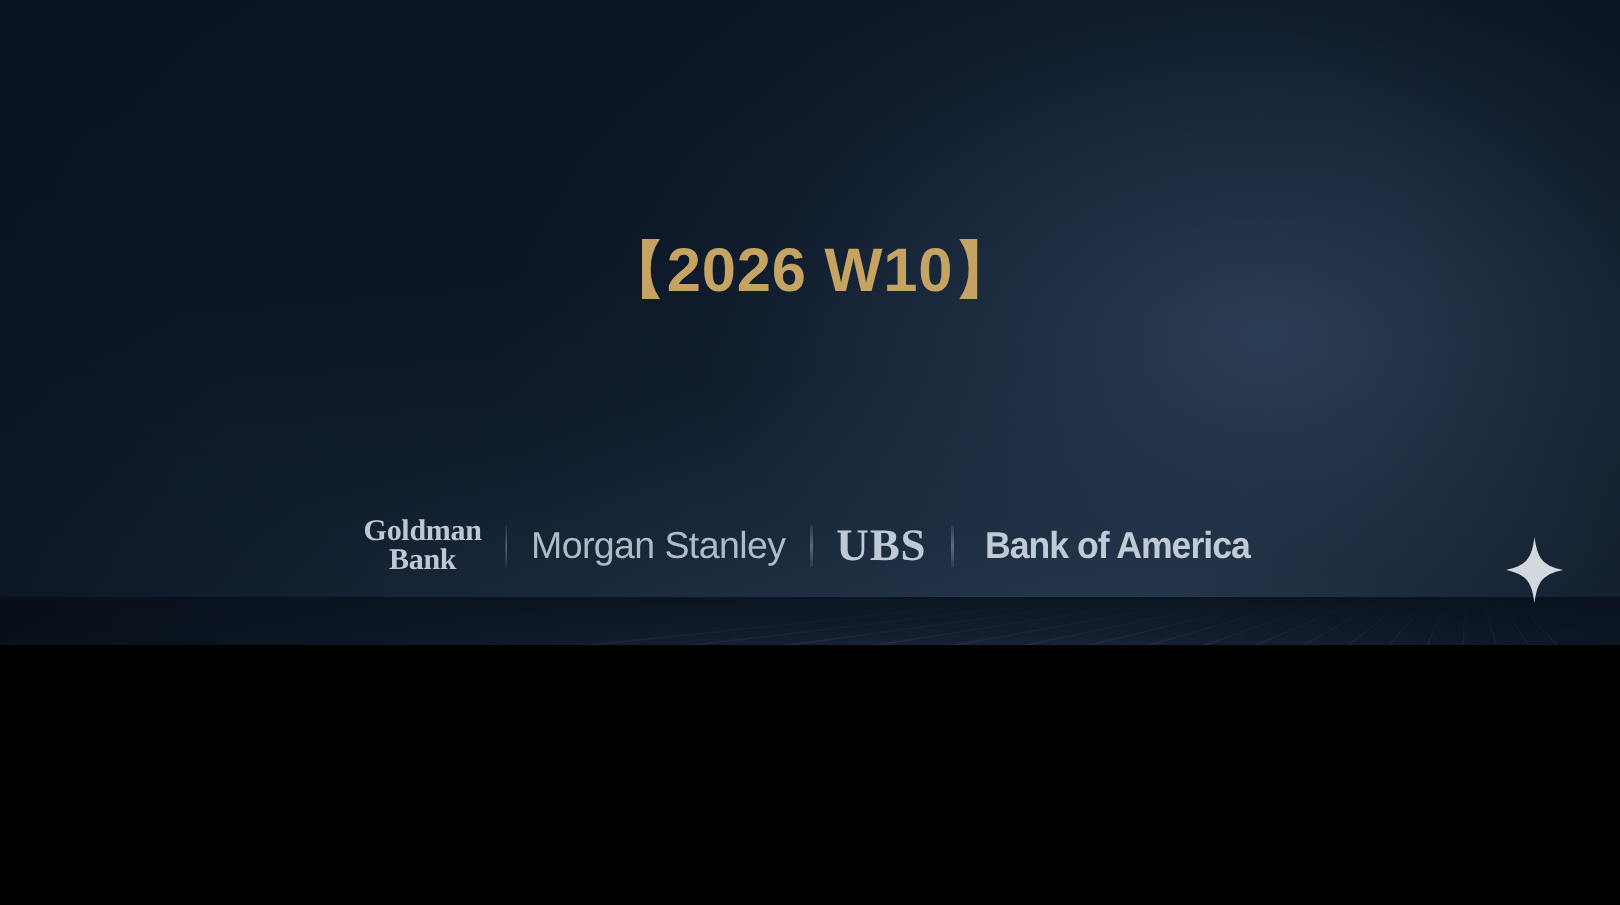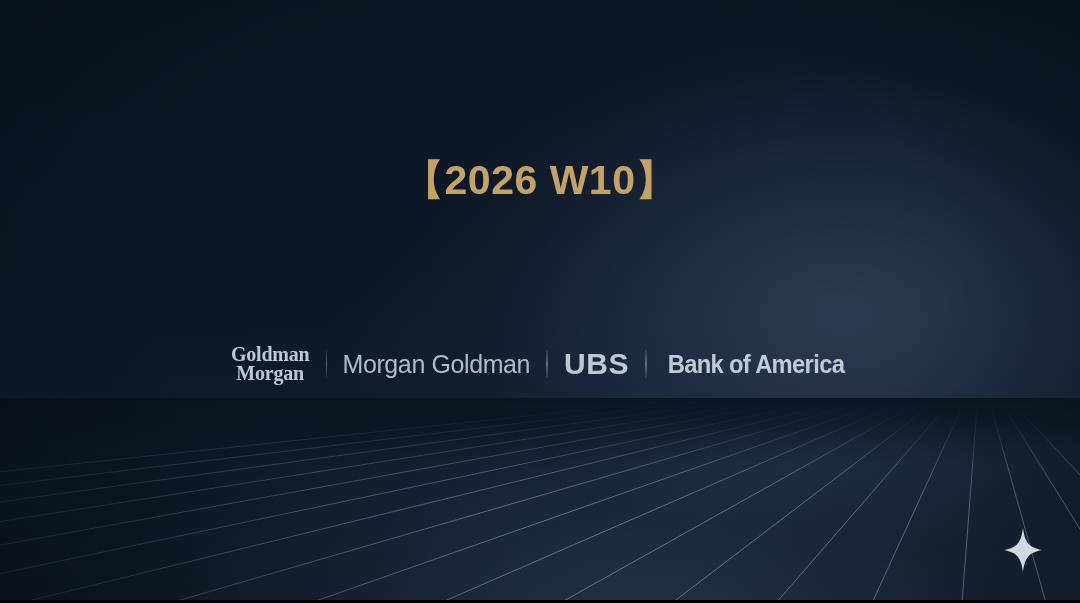--- a/index.html
+++ b/index.html
@@ -4,21 +4,21 @@
 <title>IB Insights Summary</title>
 <style>
   html, body {
     margin: 0;
     padding: 0;
     background: #000;
   }
   .stage {
     position: relative;
     width: 1080px;
-    height: 600px;
+    height: 430px;
     overflow: hidden;
     background: #404040;
     font-family: "Liberation Sans", sans-serif;
     -webkit-font-smoothing: antialiased;
   }
 
   
   .bg-base {
     position: absolute;
     inset: 0;
@@ -179,21 +179,21 @@
   .logo-jpm {
     font-family: "Liberation Serif", serif;
     font-weight: 400;
     font-size: 27px;
     letter-spacing: -0.2px;
     color: #c6d0dc;
   }
 
   
   .logo-ubs {
-    font-family: Liberation Sans, sans-serif;
+    font-family: Liberation Serif, serif;
     font-weight: 700;
     font-size: 30px;
     letter-spacing: 0.6px;
     color: #ccd6e1;
   }
 
   
   .logo-citi {
     position: relative;
     font-family: "Liberation Sans", sans-serif;
@@ -306,27 +306,27 @@
   <div class="content">
 
     <div class="eyebrow">【2026 W10】</div>
 
 
     <div class="logos">
 
       <div class="logo logo-gs">
         <div>
           <span>Goldman</span>
-          <span>Morgan</span>
+          <span>Bank</span>
         </div>
       </div>
 
       <div class="sep"></div>
 
-      <div class="logo logo-ms">Morgan Goldman</div>
+      <div class="logo logo-ms">Morgan Stanley</div>
 
       <div class="sep"></div>
 
 
       <div class="sep"></div>
 
       <div class="logo logo-ubs">UBS</div>
 
       <div class="sep"></div>
 

